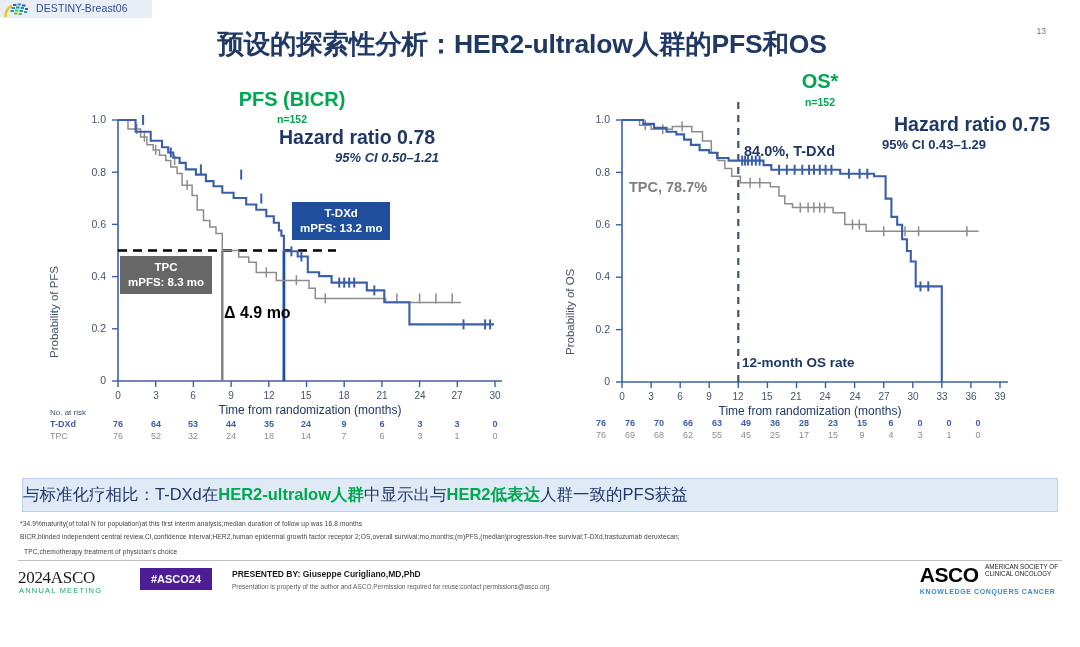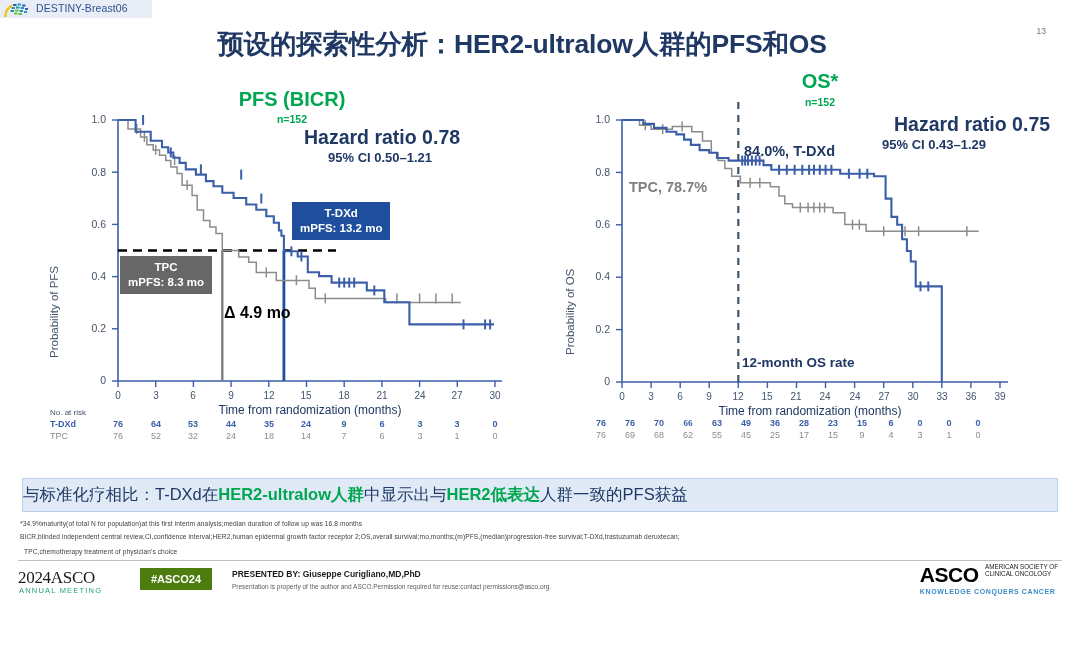--- a/index.html
+++ b/index.html
@@ -115,21 +115,21 @@
     border-top:1px solid #bfbfbf;
   }
 
   
   .asco-year { position:absolute; left:18px; top:568px;
     font-family:"Liberation Serif", serif; font-size:17px; color:#1a1a1a; letter-spacing:-0.3px; }
   .asco-sub { position:absolute; left:19px; top:586px;
     font-size:7.5px; color:#25a36f; letter-spacing:1.2px; }
   .hashtag {
     position:absolute; left:140px; top:568px; width:72px; height:22px;
-    background:#4d7c0f; color:#fff; font-weight:bold; font-size:11px;
+    background:#4c1d95; color:#fff; font-weight:bold; font-size:11px;
     display:flex; align-items:center; justify-content:center;
   }
   .presented {
     position:absolute; left:232px; top:569px;
     font-size:8.5px; font-weight:bold; color:#1a1a1a; white-space:nowrap;
   }
   .presented-sub {
     position:absolute; left:232px; top:583px;
     font-size:6.5px; color:#5a5a5a; white-space:nowrap;
   }
@@ -170,22 +170,22 @@
   </svg>
   <div class="hdr-title">DESTINY-Breast06</div>
   <div class="page-num">13</div>
 
   <div class="slide-title">预设的探索性分析：HER2-ultralow人群的PFS和OS</div>
 
   <div class="panel" style="left:40px; top:88px; width:500px; height:360px;">
 
     <div class="panel-title" style="left:162px; top:0px; width:180px;">PFS (BICR)</div>
     <div class="panel-n" style="left:192px; top:25px; width:120px;">n=152</div>
-    <div class="hr-big" style="left:264px; top:38px;">Hazard ratio 0.78</div>
-    <div class="hr-ci" style="left:288px; top:62px;">95% CI 0.50–1.21</div>
+    <div class="hr-big" style="left:239px; top:38px;">Hazard ratio 0.78</div>
+    <div class="hr-ci" style="left:295px; top:62px;font-style:italic;">95% CI 0.50–1.21</div>
 
     <div class="ylab" style="left:8px; top:270px;">Probability of PFS</div>
 
     <svg style="position:absolute; left:0; top:0;" width="500" height="310" viewBox="0 0 500 310">
 
       <line x1="78" y1="32" x2="78" y2="293" stroke="#3b5ea8" stroke-width="1.6"></line>
       <line x1="78" y1="293" x2="462" y2="293" stroke="#3b5ea8" stroke-width="1.6"></line>
 
       <g stroke="#3b5ea8" stroke-width="1.4">
         <line x1="72" y1="32" x2="78" y2="32"></line>
@@ -425,21 +425,21 @@
 
     <div class="annot blue" style="left:184px; top:73px; font-size:14.5px;">84.0%, T-DXd</div>
     <div class="annot grey" style="left:69px; top:109px; font-size:14.5px;">TPC, 78.7%</div>
     <div class="annot blue" style="left:182px; top:285px; font-size:13.5px;">12-month OS rate</div>
   </div>
 
   <div class="risk" style="left:590px; top:418px; width:460px; height:32px;">
     <div class="risk-num risk-blue" style="left:0px;   top:0px;">76</div>
     <div class="risk-num risk-blue" style="left:29px;  top:0px;">76</div>
     <div class="risk-num risk-blue" style="left:58px;  top:0px;">70</div>
-    <div class="risk-num risk-blue" style="left:87px;  top:0px;font-family:Liberation Serif, serif;">66</div>
+    <div class="risk-num risk-blue" style="left:87px;  top:0px;">66</div>
     <div class="risk-num risk-blue" style="left:116px; top:0px;">63</div>
     <div class="risk-num risk-blue" style="left:145px; top:0px;">49</div>
     <div class="risk-num risk-blue" style="left:174px; top:0px;">36</div>
     <div class="risk-num risk-blue" style="left:203px; top:0px;">28</div>
     <div class="risk-num risk-blue" style="left:232px; top:0px;">23</div>
     <div class="risk-num risk-blue" style="left:261px; top:0px;">15</div>
     <div class="risk-num risk-blue" style="left:290px; top:0px;">6</div>
     <div class="risk-num risk-blue" style="left:319px; top:0px;">0</div>
     <div class="risk-num risk-blue" style="left:348px; top:0px;">0</div>
     <div class="risk-num risk-blue" style="left:377px; top:0px;">0</div>

